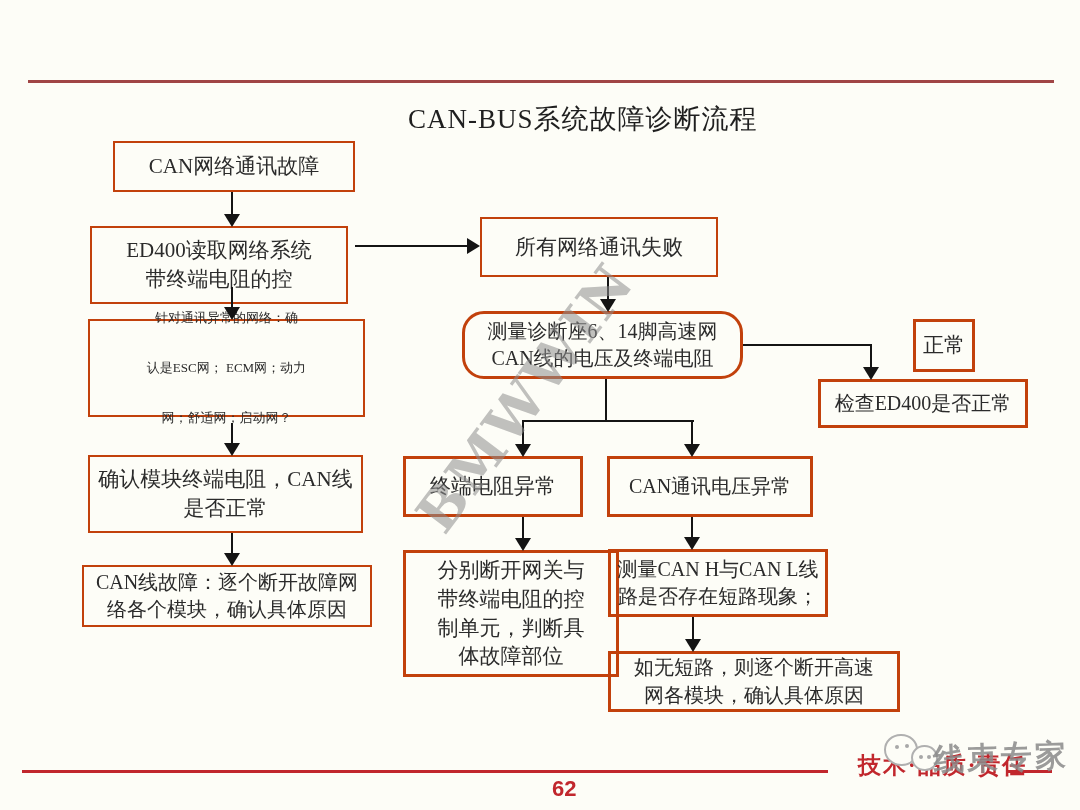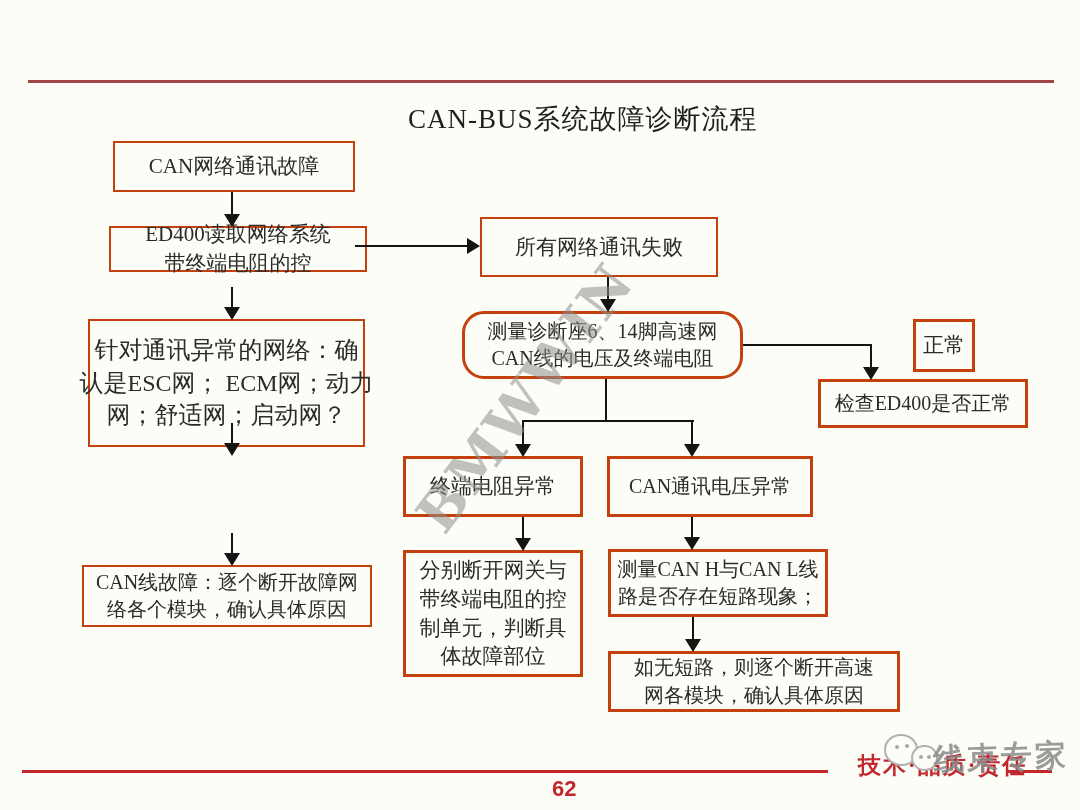--- a/index.html
+++ b/index.html
@@ -17,31 +17,31 @@
   .box {
     position:absolute; box-sizing:border-box;
     border:2px solid #c2410c; background:transparent;
     display:flex; flex-direction:column; align-items:center; justify-content:center;
     text-align:center; color:#2b2b2b; font-size:21px;
   }
   .box.thick { border-width:3px; }
   .bl { display:block; line-height:1.37; white-space:nowrap; }
   
   #b1  { left:113px; top:141px; width:242px; height:51px; }
-  #b2  { left:109px;  top:226px; width:258px; height:46px; }
-  #b3  { left:88px;  top:319px; width:277px; height:128px; font-size:24px; }
+  #b2  { left:90px;  top:226px; width:258px; height:78px; }
+  #b3  { left:88px;  top:319px; width:277px; height:98px; font-size:13px;gap:32px; }
   #b4  { left:88px;  top:455px; width:275px; height:78px; }
   #b5  { left:82px;  top:565px; width:290px; height:62px; font-size:20px; }
   #b6  { left:480px; top:217px; width:238px; height:60px; }
   #b7  { left:462px; top:311px; width:281px; height:68px; font-size:20px;border-radius:22px; }
   #b8  { left:913px; top:319px; width:62px;  height:53px; }
   #b9  { left:818px; top:379px; width:210px; height:49px; font-size:20px; }
   #b10 { left:403px; top:456px; width:180px; height:61px; }
   #b11 { left:607px; top:456px; width:206px; height:61px; font-size:20px; }
-  #b12 { left:403px; top:550px; width:180px; height:127px; }
+  #b12 { left:403px; top:550px; width:216px; height:127px; }
   #b13 { left:608px; top:549px; width:220px; height:68px; font-size:20px; }
   #b14 { left:608px; top:651px; width:292px; height:61px; font-size:20px; }
   
   .lv { position:absolute; width:2px; background:#141414; }
   .lh { position:absolute; height:2px; background:#141414; }
   .ad { position:absolute; width:0; height:0;
         border-left:8px solid transparent; border-right:8px solid transparent;
         border-top:13px solid #141414; }
   .ar { position:absolute; width:0; height:0;
         border-top:8px solid transparent; border-bottom:8px solid transparent;
@@ -90,20 +90,24 @@
   </div>
   <div class="box" id="b2">
     <span class="bl">ED400读取网络系统</span>
     <span class="bl">带终端电阻的控</span>
   </div>
   <div class="box" id="b3">
     <span class="bl">针对通讯异常的网络：确</span>
     <span class="bl">认是ESC网； ECM网；动力</span>
     <span class="bl">网；舒适网；启动网？</span>
   </div>
+  <div class="box" id="b4">
+    <span class="bl">确认模块终端电阻，CAN线</span>
+    <span class="bl">是否正常</span>
+  </div>
   <div class="box" id="b5">
     <span class="bl">CAN线故障：逐个断开故障网</span>
     <span class="bl">络各个模块，确认具体原因</span>
   </div>
 
   <div class="box" id="b6">
     <span class="bl">所有网络通讯失败</span>
   </div>
   <div class="box thick" id="b7">
     <span class="bl">测量诊断座6、14脚高速网</span>

